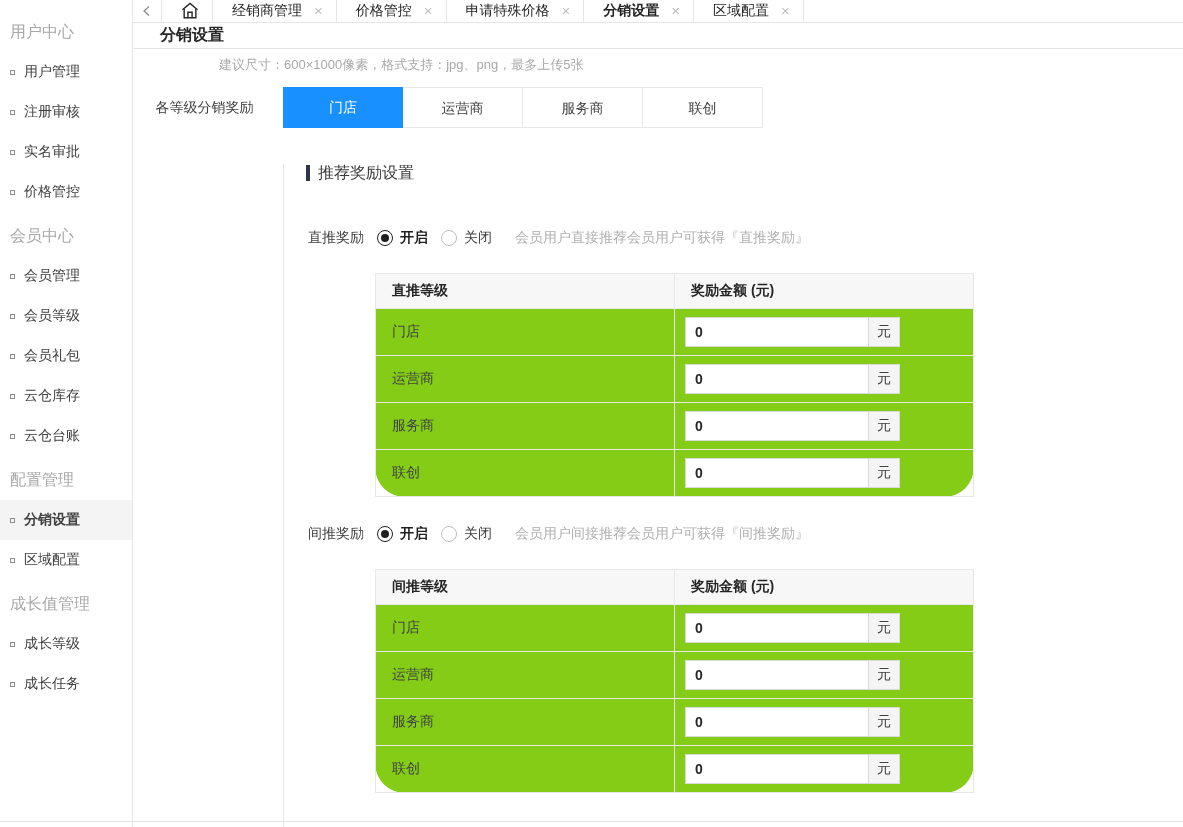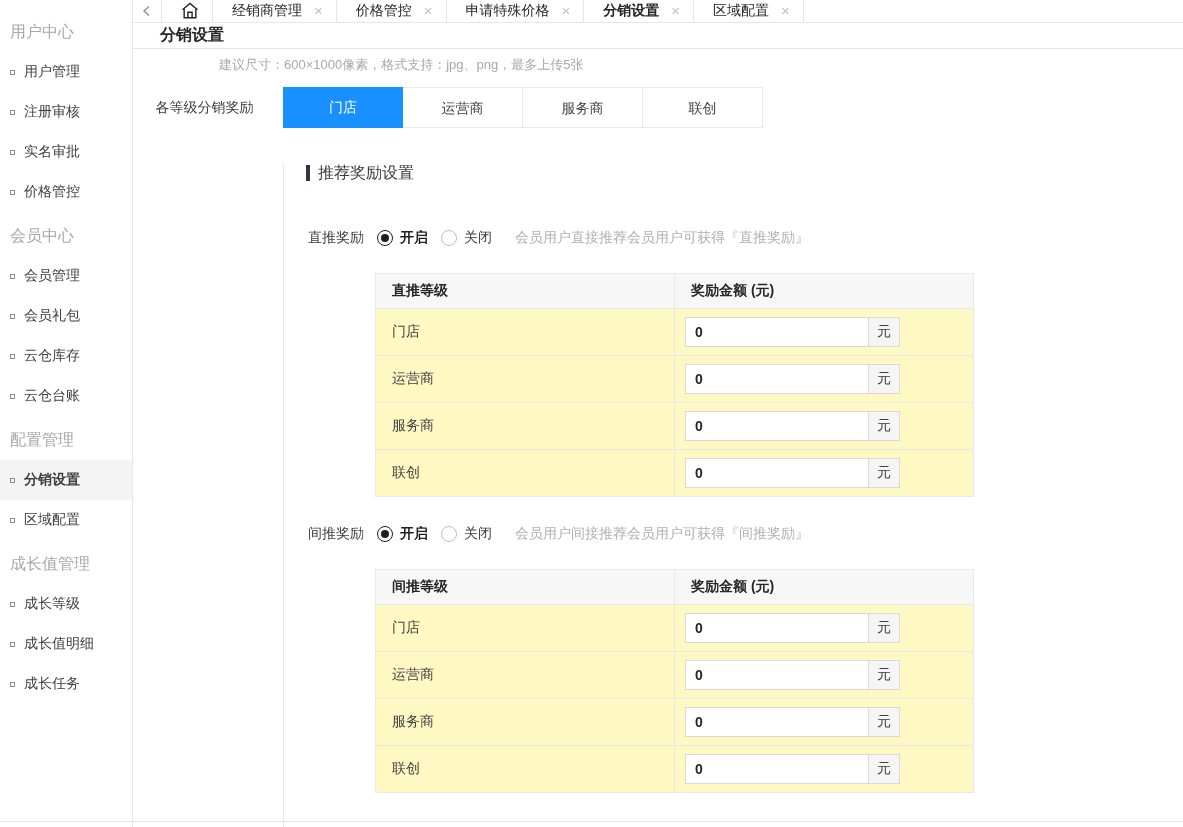--- a/index.html
+++ b/index.html
@@ -47,21 +47,21 @@
   .radio-row.first { margin-top:46px; }
   .radio-row.second { margin-top:27px; }
   .radio-group-label { margin-right:13px; color:#404040; }
   .radio { display:flex; align-items:center; margin-right:13px; cursor:pointer; }
   .radio-circle { width:16px; height:16px; border-radius:50%; border:1.5px solid #bfbfbf; background:#fff; margin-right:7px; position:relative; flex:none; }
   .radio.checked .radio-circle { border-color:#1f1f1f; }
   .radio.checked .radio-circle::after { content:''; position:absolute; inset:3px; border-radius:50%; background:#1f1f1f; }
   .radio.checked .radio-text { font-weight:bold; color:#1f1f1f; }
   .radio-hint { color:#b0b0b0; margin-left:10px; }
 
-  table.reward-table { margin:25px 0 0 91px; width:599px; border-collapse:collapse; table-layout:fixed; background:#fef9c3; }
+  table.reward-table { margin:25px 0 0 91px; width:599px; border-collapse:collapse; table-layout:fixed; background:#84cc16;border-radius:30px; }
   .reward-table col.c1 { width:299px; }
   .reward-table th { height:35px; background:#f7f7f7; border:1px solid #e8e8e8; text-align:left; padding-left:16px; font-weight:bold; color:#262626; }
   .reward-table td { height:47px; border:1px solid #e8e8e8; padding-left:16px; color:#404040; }
   .reward-table td.value-cell { padding:0 0 0 10px; }
   .input-group { display:flex; align-items:center; }
   .amount-input { width:184px; height:30px; border:1px solid #d9d9d9; padding-left:9px; font-size:14px; font-weight:600; color:#262626;
     font-family:"Liberation Sans","DejaVu Sans",sans-serif; outline:none; background:#fff; }
   .input-addon { width:31px; height:30px; border:1px solid #d9d9d9; border-left:none; background:#f5f5f5; display:flex; align-items:center; justify-content:center; color:#404040; flex:none; }
 
   .bottom-line { position:absolute; left:0; right:0; top:821px; height:1px; background:#e4e4e4; }
@@ -93,20 +93,24 @@
     </div>
 
     <div class="side-section">
       <div class="side-section-title">会员中心</div>
       <div class="side-item">
         <span class="bullet"></span>
         <span>会员管理</span>
       </div>
       <div class="side-item">
         <span class="bullet"></span>
+        <span>会员等级</span>
+      </div>
+      <div class="side-item">
+        <span class="bullet"></span>
         <span>会员礼包</span>
       </div>
       <div class="side-item">
         <span class="bullet"></span>
         <span>云仓库存</span>
       </div>
       <div class="side-item">
         <span class="bullet"></span>
         <span>云仓台账</span>
       </div>
@@ -122,24 +126,20 @@
         <span class="bullet"></span>
         <span>区域配置</span>
       </div>
     </div>
 
     <div class="side-section">
       <div class="side-section-title">成长值管理</div>
       <div class="side-item">
         <span class="bullet"></span>
         <span>成长等级</span>
-      </div>
-      <div class="side-item">
-        <span class="bullet"></span>
-        <span>成长值明细</span>
       </div>
       <div class="side-item">
         <span class="bullet"></span>
         <span>成长任务</span>
       </div>
     </div>
   </aside>
 
   <div class="main">
 

